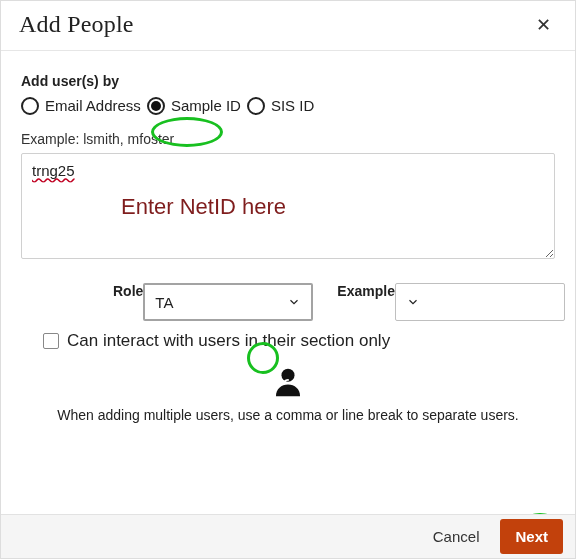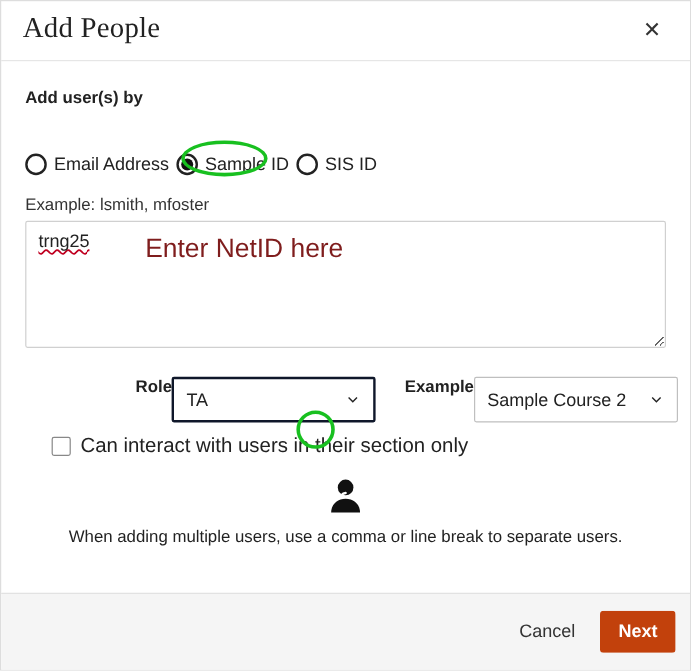--- a/index.html
+++ b/index.html
@@ -5,39 +5,39 @@
   * { box-sizing: border-box; }
   html, body { margin:0; padding:0; font-family: "Helvetica Neue", Arial, sans-serif; color:#222; }
   .wrap { width:576px; height:559px; position:relative; background:#fff; border:1px solid #ddd; }
   .header { display:flex; align-items:center; justify-content:space-between; padding:10px 18px 12px 18px; border-bottom:1px solid #e6e6e6; }
   .title { font-size:24px; font-weight:400; font-family: Georgia, "Times New Roman", serif; letter-spacing:0.2px; position:relative; }
   .title .caret { position:absolute; left:66px; top:-2px; width:1px; height:26px; }
   .close { font-size:18px; color:#333; cursor:pointer; padding:4px 6px; line-height:1; }
   .body { padding:22px 20px 0 20px; }
   .label { font-size:14px; font-weight:700; margin-bottom:8px; }
   .radio-row { display:flex; gap:6px; align-items:center; margin-bottom:16px; flex-wrap:wrap; }
-  .radio-item { display:inline-flex; align-items:center; gap:6px; font-size:15px; cursor:pointer;margin-top:31px; }
+  .radio-item { display:inline-flex; align-items:flex-start; gap:6px; font-size:15px; cursor:pointer; }
   .rdot { width:18px; height:18px; border:2px solid #222; border-radius:50%; display:inline-flex; align-items:center; justify-content:center; }
   .rdot.sel::after { content:""; width:10px; height:10px; background:#111; border-radius:50%; }
   .example { font-size:14px; color:#333; margin-bottom:6px; }
   .txtarea { width:100%; height:106px; border:1px solid #d0d0d0; border-radius:2px; padding:8px 10px; font-size:15px; font-family:inherit; resize:both; overflow:auto; }
   .txtarea .val { text-decoration: underline wavy #c00020; text-decoration-skip-ink:none;text-align:right; }
   .hint-overlay { position:absolute; color:#7f1d1d; font-size:22px; font-weight:500; pointer-events:none; }
   .selects { display:flex; gap:24px; margin:24px 0 10px 92px; }
   .selcol { display:flex; flex-direction:row; }
   .selcol .lbl { font-size:14px; font-weight:700; margin-bottom:6px; }
   .selbox { width:170px; height:38px; border:1px solid #bfbfbf; border-radius:2px; display:flex; align-items:center; justify-content:space-between; padding:0 10px; font-size:15px; cursor:pointer; background:#fff; }
-  .selbox.accent { border:2px solid #0f172a; }
+  .selbox.accent { border:2px solid #a3a3a3; }
   .chev { width:14px; height:14px; }
   .chk-row { display:flex; align-items:center; gap:8px; font-size:17px; margin:8px 0 14px 22px; }
   .chk { width:16px; height:16px; border:1px solid #888; border-radius:2px; background:#fff; cursor:pointer; }
   .person-block { text-align:center; margin-top:6px; }
   .person-icon { display:inline-block; }
   .infotext { font-size:14px; margin-top:4px; }
-  .footer { position:absolute; left:0; right:0; bottom:0; height:64px; background:#f5f5f5; border-top:1px solid #e2e2e2; display:flex; align-items:center; justify-content:flex-end; padding:0 12px; gap:6px; }
+  .footer { position:absolute; left:0; right:0; bottom:0; height:44px; background:#f5f5f5; border-top:1px solid #e2e2e2; display:flex; align-items:center; justify-content:flex-end; padding:0 12px; gap:6px; }
   .btn { font-size:15px; padding:8px 14px; border-radius:3px; cursor:pointer; border:1px solid transparent; }
   .btn.cancel { background:transparent; color:#333; }
   .btn.next { background:#c2410c; color:#fff; font-weight:600; }
   
   .ann { position:absolute; border:3px solid #18c020; border-radius:50%; pointer-events:none; }
 </style>
 </head>
 <body>
 
 <div class="wrap">
@@ -81,21 +81,20 @@
         <div class="selbox accent">
           <span>TA</span>
           <svg class="chev" viewBox="0 0 24 24">
               <path d="M6 9l6 6 6-6" fill="none" stroke="#222" stroke-width="2"></path>
             </svg>
         </div>
       </div>
       <div class="selcol">
         <div class="lbl">Example</div>
         <div class="selbox">
-          <span>Sample Course 2</span>
           <svg class="chev" viewBox="0 0 24 24">
               <path d="M6 9l6 6 6-6" fill="none" stroke="#222" stroke-width="2"></path>
             </svg>
         </div>
       </div>
     </div>
 
     <div class="chk-row">
       <span class="chk"></span>
       <span>Can interact with users in their section only</span>

